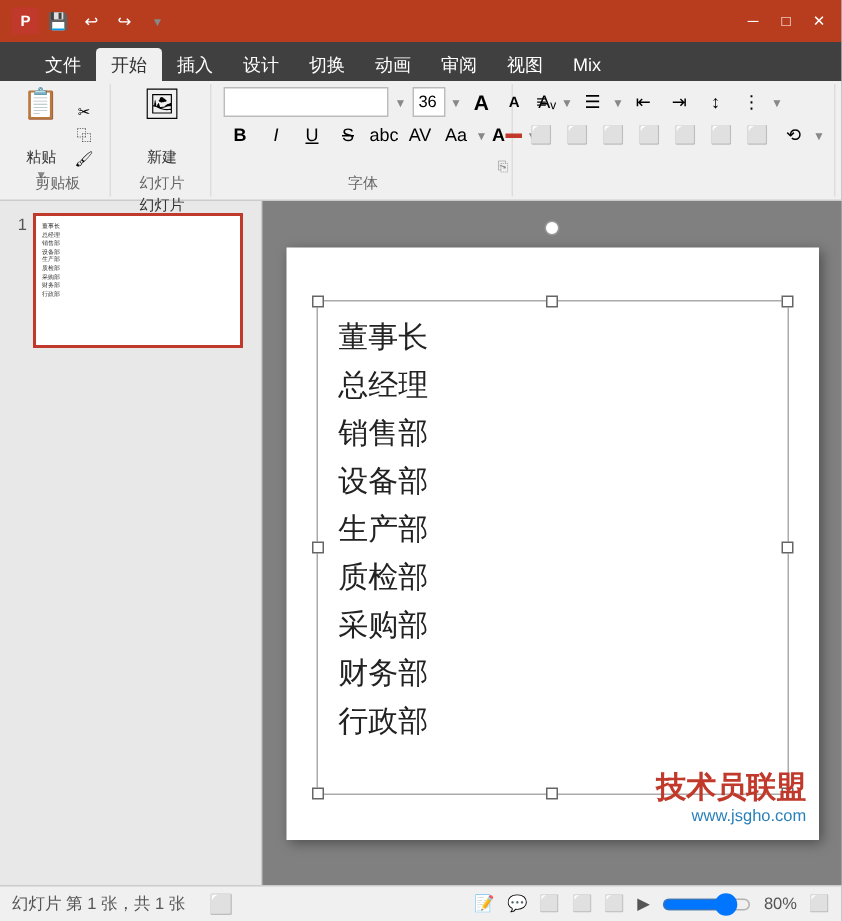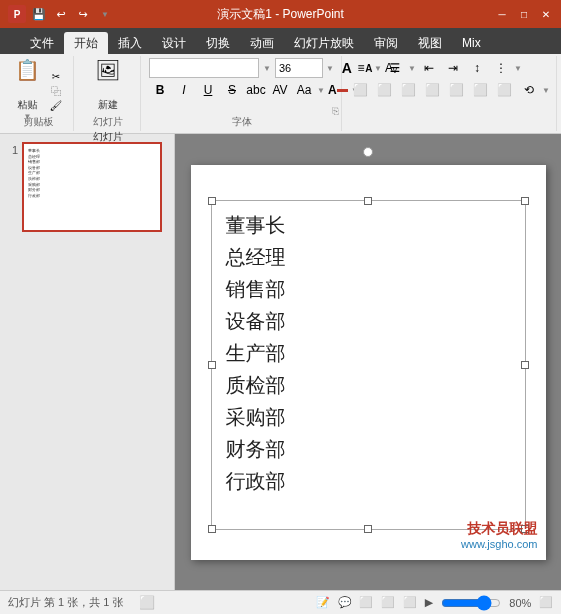--- a/index.html
+++ b/index.html
@@ -269,38 +269,34 @@
 <body>
 
 <div id="title-bar">
   <div id="title-bar-left">
     <span class="title-icon" style="background:#c0392b;width:18px;height:18px;border-radius:2px;font-size:10px;font-weight:bold;display:inline-flex;align-items:center;justify-content:center;">P</span>
     <span class="quick-btn">💾</span>
     <span class="quick-btn">↩</span>
     <span class="quick-btn">↪</span>
     <span class="quick-btn dd-arrow">▼</span>
   </div>
-  <div id="title-bar-center">
-    <span>演示文稿1 - PowerPoint</span>
-  </div>
   <div id="title-bar-right">
     <span class="win-btn">─</span>
     <span class="win-btn">□</span>
     <span class="win-btn">✕</span>
   </div>
 </div>
 
 <div id="ribbon-tabs">
   <div class="ribbon-tab">文件</div>
   <div class="ribbon-tab active">开始</div>
   <div class="ribbon-tab">插入</div>
   <div class="ribbon-tab">设计</div>
   <div class="ribbon-tab">切换</div>
   <div class="ribbon-tab">动画</div>
-  <div class="ribbon-tab">幻灯片放映</div>
   <div class="ribbon-tab">审阅</div>
   <div class="ribbon-tab">视图</div>
   <div class="ribbon-tab">Mix</div>
 </div>
 
 <div id="ribbon-toolbar">
 
   <div class="ribbon-group" style="min-width:70px;">
     <div class="ribbon-group-content" style="flex-direction:column; align-items:center; gap:2px;">
       <div style="display:flex; gap:2px;">
@@ -335,21 +331,21 @@
       </div>
     </div>
     <div class="ribbon-group-label">幻灯片</div>
   </div>
 
   <div class="ribbon-group" style="min-width:180px; flex:1;">
     <div class="ribbon-group-content" style="flex-direction:column; align-items:flex-start; width:100%;">
       <div class="font-row">
         <input class="font-input font-name-input" type="text" style="width: 110px;" value="">
         <span class="dd-arrow" style="margin:0 2px;">▼</span>
-        <input class="font-input font-size-input" type="text" value="36" style="width: 48px;">
+        <input class="font-input font-size-input" type="text" value="36" style="width: 22px;">
         <span class="dd-arrow" style="margin:0 1px;">▼</span>
         <span class="font-btn" style="font-size:14px;font-weight:bold;">A</span>
         <span class="font-btn" style="font-size:10px;font-weight:bold;">A</span>
         <span class="font-btn" style="font-size:12px;">Aᵥ</span>
       </div>
       <div class="font-row">
         <span class="format-btn bold">B</span>
         <span class="format-btn italic">I</span>
         <span class="format-btn underline">U</span>
         <span class="format-btn" style="text-decoration:line-through;">S</span>
@@ -440,21 +436,21 @@
             <div>设备部</div>
             <div>生产部</div>
             <div>质检部</div>
             <div>采购部</div>
             <div>财务部</div>
             <div>行政部</div>
           </div>
       </div>
 
       <div style="position:absolute;bottom:10px;right:8px;text-align:right;">
-        <div style="color:#c0392b;font-size:14px;font-weight:bold;">技术员联盟</div>
+        <div style="color:#c0392b;font-size:20px;font-weight:bold;">技术员联盟</div>
         <div style="color:#2980b9;font-size:11px;">www.jsgho.com</div>
       </div>
     </div>
   </div>
 </div>
 
 <div id="status-bar">
   <span>幻灯片 第 1 张，共 1 张</span>
   <span style="font-size:13px;">⬜</span>
   <div class="status-right">

